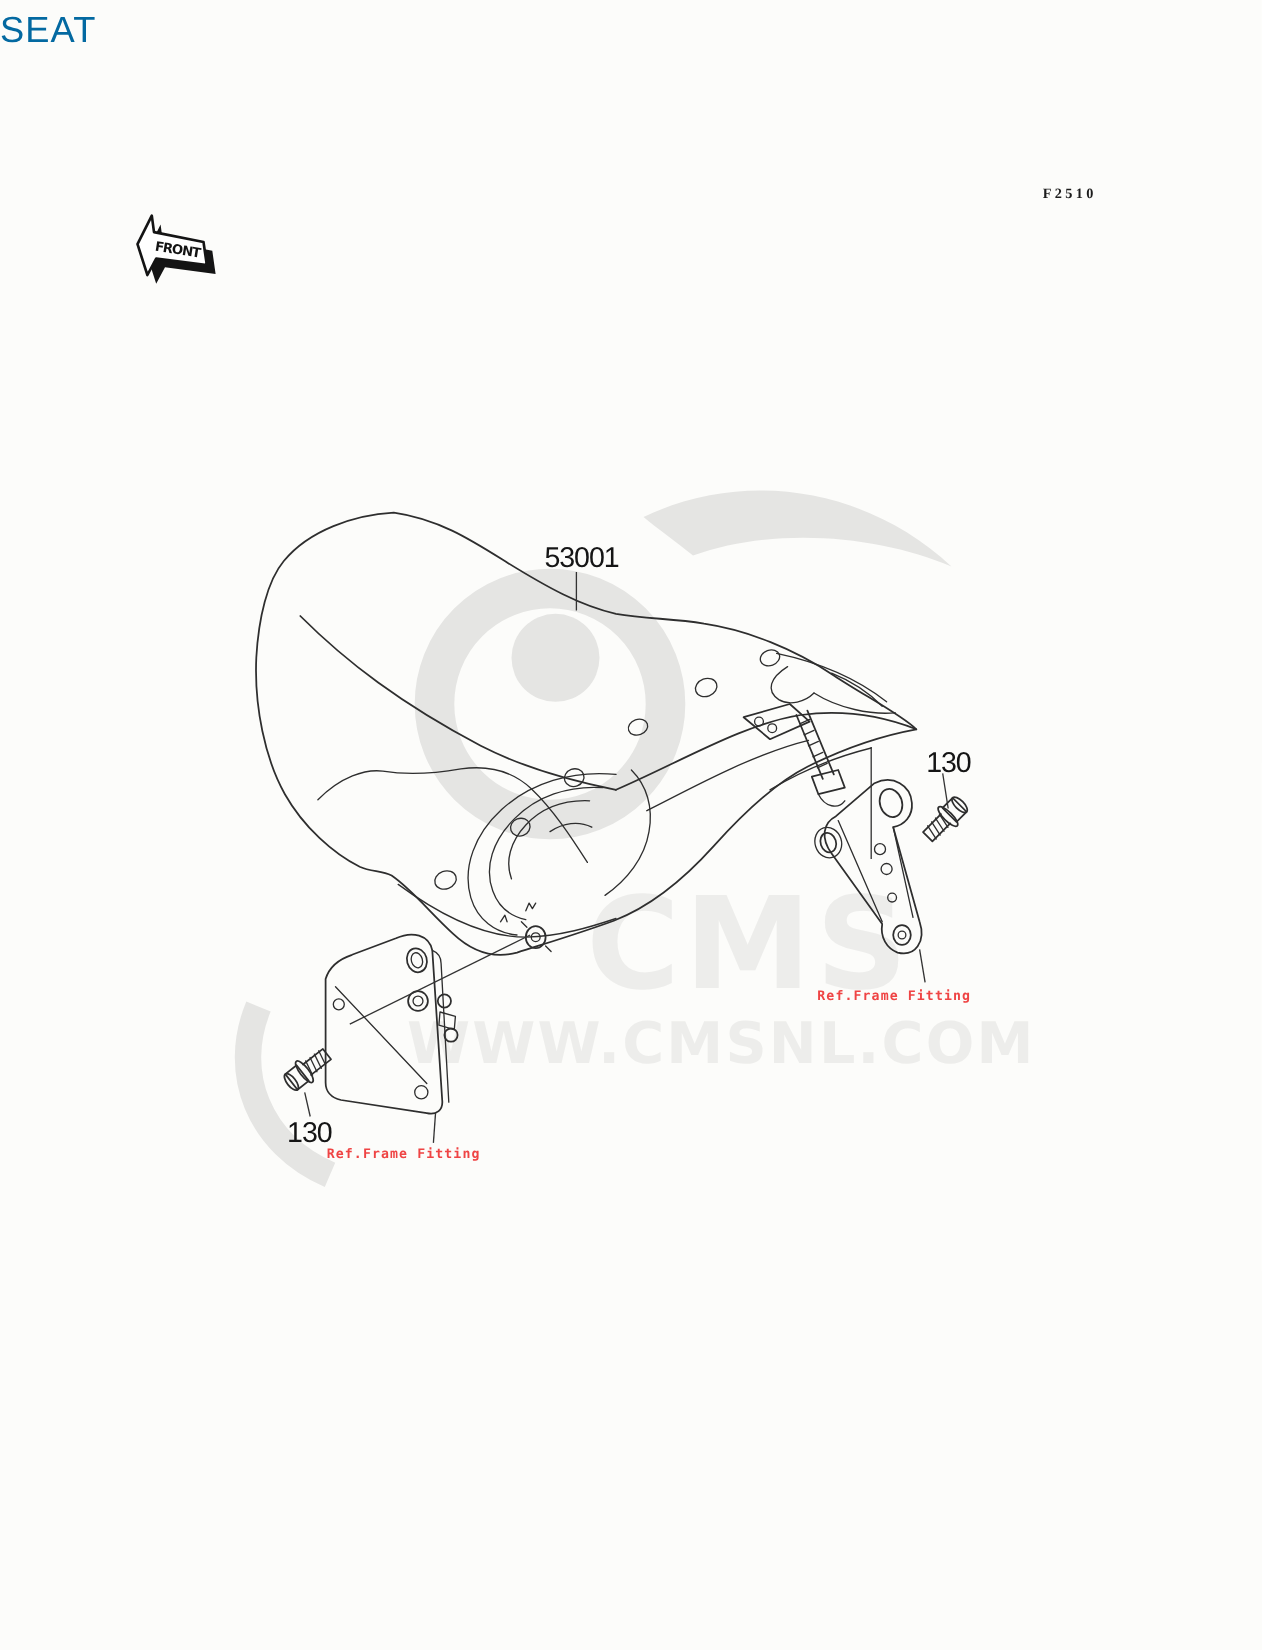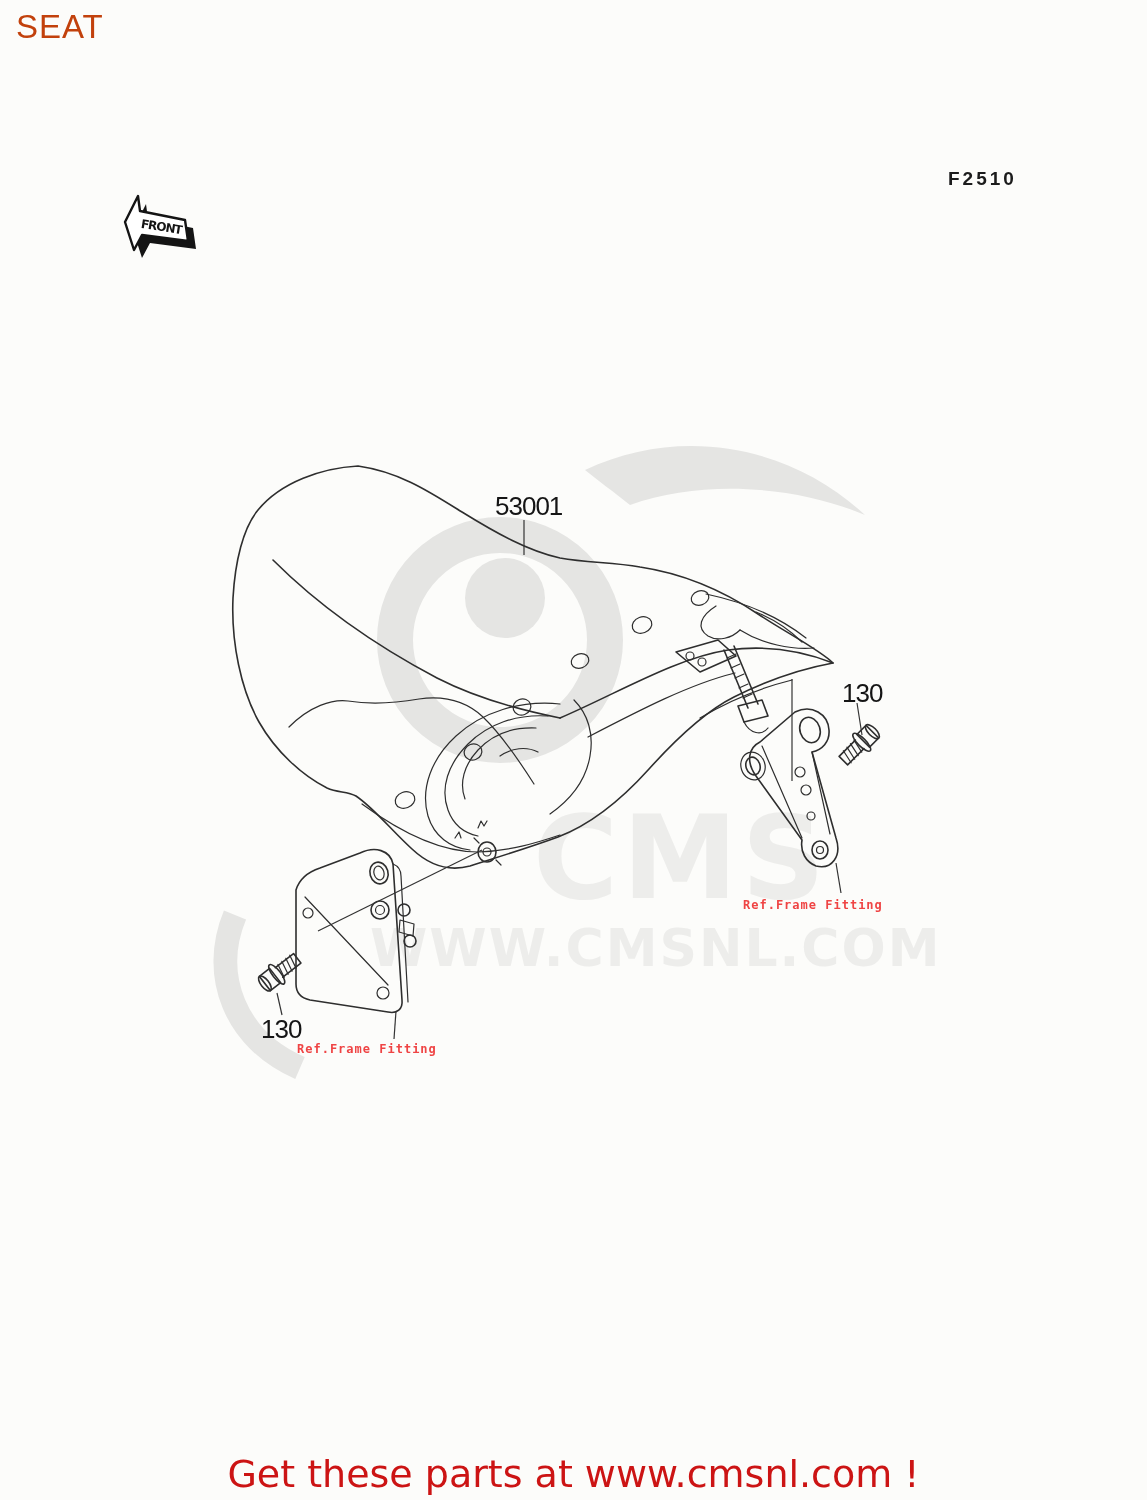--- a/index.html
+++ b/index.html
@@ -1,23 +1,23 @@
 <!DOCTYPE html>
 <html><head>
 <meta charset="utf-8">
 <style>
   html,body{margin:0;padding:0;}
   body{width:1147px;height:1500px;overflow:hidden;}
   .page{position:relative;width:1147px;height:1500px;background:#fcfcfa;}
   .diagram-svg{position:absolute;left:0;top:0;width:1147px;height:1500px;}
   .lbl{position:absolute;font-family:"Liberation Sans",sans-serif;font-weight:normal;color:#151515;white-space:nowrap;}
-  .page-title{position:absolute;left:16px;top:8px;font-family:"Liberation Sans",sans-serif;
-    font-size:33px;font-weight:400;color:#c2410c;letter-spacing:1px;}
-  .fig-code{position:absolute;left:948px;top:168px;font-family:Liberation Sans, sans-serif;
-    font-size:19px;font-weight:bold;letter-spacing:3px;color:#1c1c1c;}
+  .page-title{position:absolute;left:0;top:8px;font-family:"Liberation Sans",sans-serif;
+    font-size:33px;font-weight:400;color:#0369a1;letter-spacing:1px;}
+  .fig-code{position:absolute;left:948px;top:168px;font-family:Liberation Serif, serif;
+    font-size:13px;font-weight:bold;letter-spacing:3px;color:#1c1c1c;}
   .num{font-size:26px;letter-spacing:-1px;}
   .ref{font-family:"DejaVu Sans Mono",monospace;font-size:12px;font-weight:bold;letter-spacing:1px;color:#ef4444;}
   .footer-promo{position:absolute;left:0;top:1452px;width:100%;text-align:center;
     font-family:"DejaVu Sans",sans-serif;font-size:38px;color:#cc1414;cursor:pointer;}
   svg .line{fill:none;stroke:#2e2e2e;stroke-width:1.6;stroke-linecap:round;stroke-linejoin:round;}
   svg .thin{fill:none;stroke:#2e2e2e;stroke-width:1.2;stroke-linecap:round;stroke-linejoin:round;}
   svg .leader{fill:none;stroke:#333;stroke-width:1.2;}
   svg .wmfill{fill:#e5e5e3;}
   svg .wmstroke{fill:none;stroke:#e5e5e3;}
   svg .wmtext{fill:#ededeb;font-family:"DejaVu Sans",sans-serif;font-weight:bold;}
@@ -197,14 +197,13 @@
   <div class="lbl num" style="left:495px;top:491px;">53001</div>
 
   <div class="lbl num" style="left:842px;top:678px;">130</div>
 
   <div class="lbl num" style="left:261px;top:1014px;">130</div>
 
   <div class="lbl ref" style="left:743px;top:898px;">Ref.Frame Fitting</div>
 
   <div class="lbl ref" style="left:297px;top:1042px;">Ref.Frame Fitting</div>
 
-  <div class="footer-promo">Get these parts at www.cmsnl.com !</div>
 </div>
 
 </body></html>

